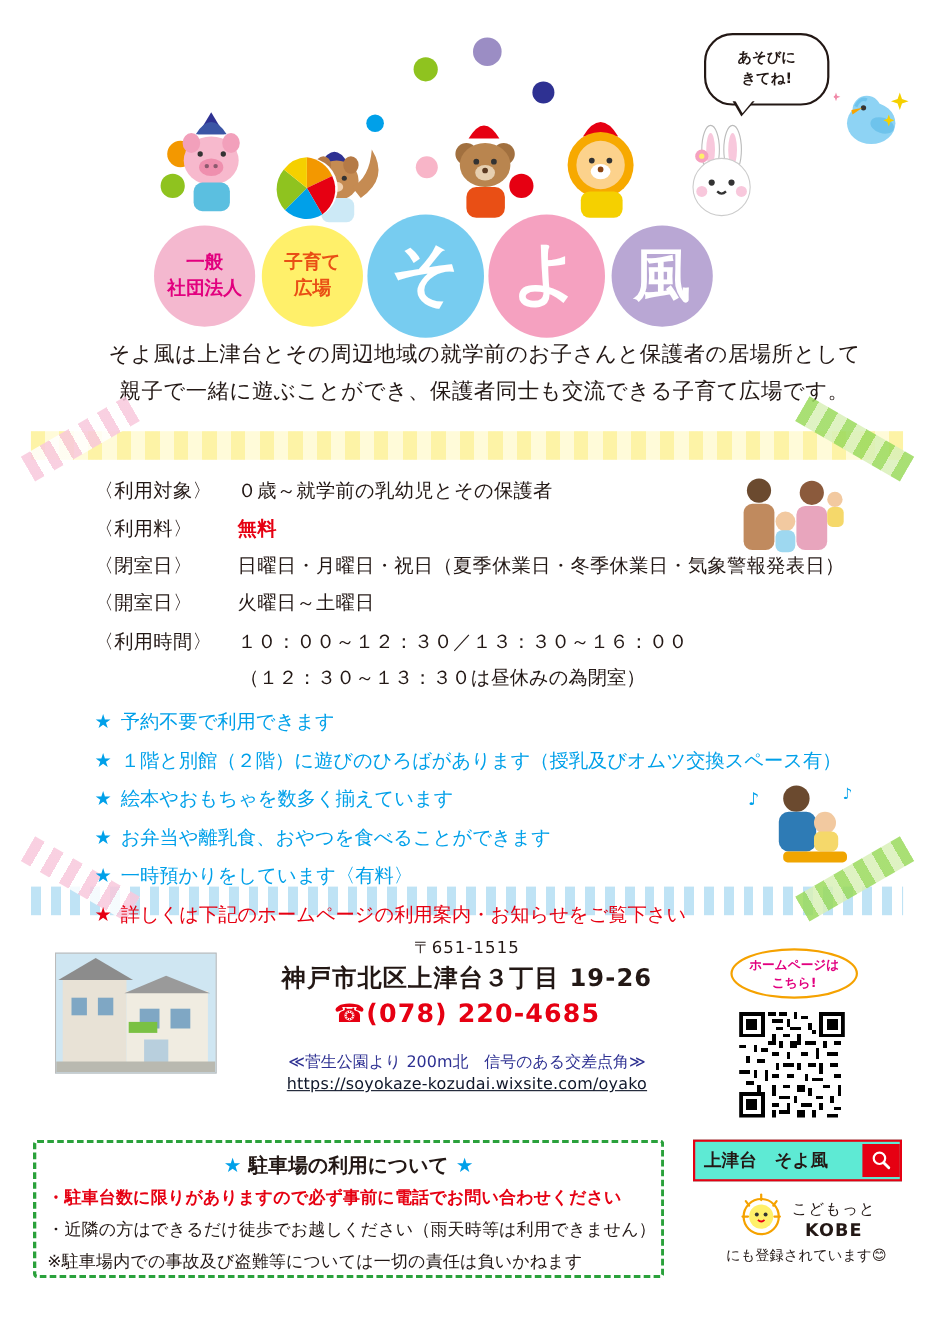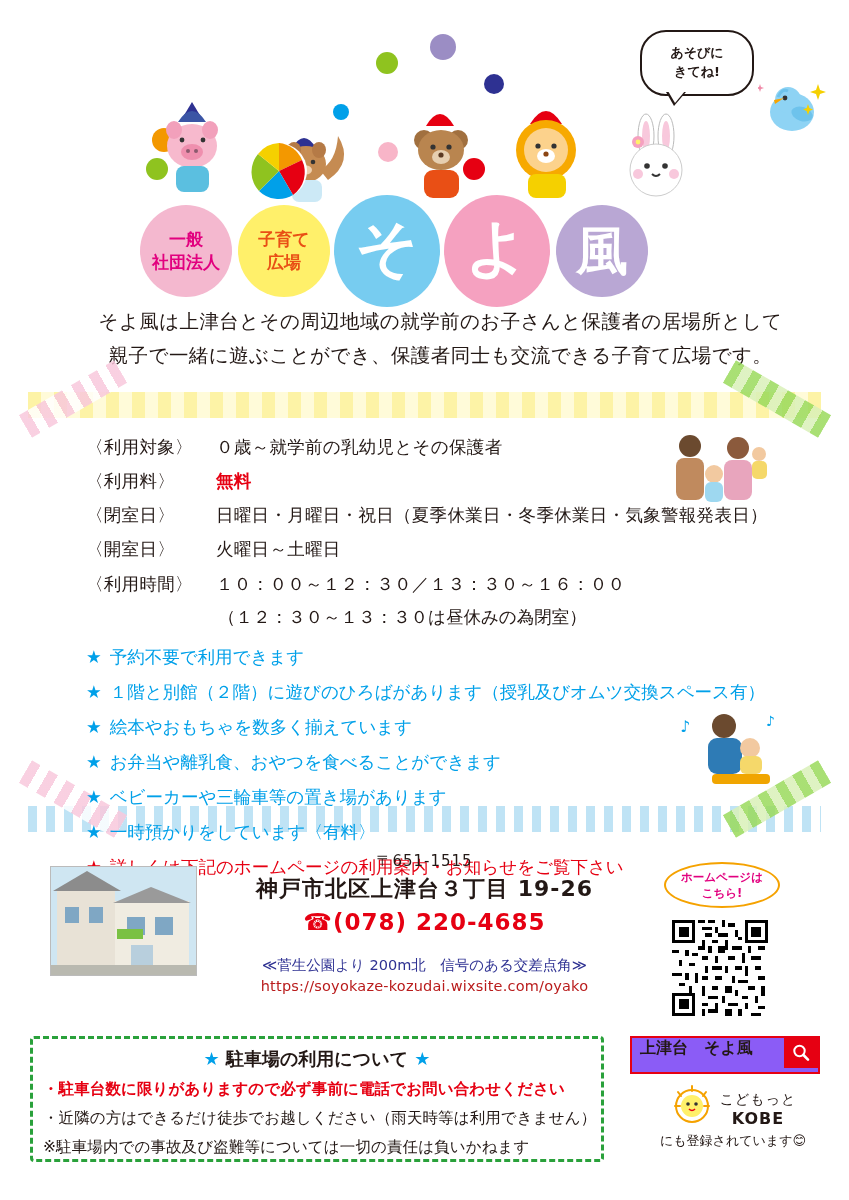--- a/index.html
+++ b/index.html
@@ -76,21 +76,21 @@
   .bitem.red{color:#e60012;}
   .bitem.red .st{color:#e60012;}
 
   
   .addr{position:absolute;left:0;top:846px;width:849px;text-align:center;}
   .addr-title{font-size:22px;font-weight:bold;letter-spacing:1px;}
   .addr-zip{font-size:15px;margin-top:6px;letter-spacing:1px;}
   .addr-line{font-size:22px;font-weight:bold;margin-top:3px;letter-spacing:1px;}
   .addr-tel{font-size:23px;font-weight:bold;color:#e60012;margin-top:5px;letter-spacing:1px;}
   .addr-note{font-size:14.5px;color:#2e3192;margin-top:21px;}
-  .addr-url{font-size:14.5px;color:#b91c1c;margin-top:3px;letter-spacing:.2px;}
+  .addr-url{font-size:14.5px;color:#0f172a;margin-top:3px;letter-spacing:.2px;text-decoration:underline;}
 
   .photo{
     position:absolute;left:50px;top:866px;width:145px;height:108px;
     border:1px solid #bbb;overflow:hidden;background:#cfe4ef;
   }
   .qr{position:absolute;left:672px;top:920px;width:96px;height:96px;}
   .hp-bubble{
     position:absolute;left:664px;top:862px;width:112px;height:42px;
     border:2px solid #f5a200;border-radius:50%/50%;background:#fff;
     display:flex;flex-direction:column;align-items:center;justify-content:center;
@@ -103,21 +103,21 @@
     border:3px dashed #2aa13b;border-radius:4px;background:#fff;
   }
   .park-title{text-align:center;font-size:18px;font-weight:bold;margin-top:8px;color:#231815;}
   .park-title .st{color:#00a0e9;}
   .park-line{font-size:15.5px;margin-top:8px;padding-left:10px;letter-spacing:.1px;}
   .park-line.red{color:#e60012;font-weight:bold;}
 
   
   .searchbox{
     position:absolute;left:630px;top:1036px;width:186px;height:34px;
-    border:2px solid #e60012;background:#8b5cf6;display:flex;align-items:flex-start;
+    border:2px solid #e60012;background:#5eead4;display:flex;align-items:center;
   }
   .searchbox .txt{flex:1;padding-left:8px;font-size:16px;font-weight:bold;}
   .searchbox .btn{
     width:34px;height:30px;background:#e60012;display:flex;align-items:center;justify-content:center;
   }
   .kobe{position:absolute;left:648px;top:1082px;width:170px;text-align:center;}
   .kobe-t1{font-size:14px;letter-spacing:1px;}
   .kobe-t2{font-size:16px;font-weight:bold;letter-spacing:1px;}
   .kobe-t3{font-size:13px;margin-top:4px;}
   .kobe-row{display:flex;align-items:flex-end;justify-content:center;gap:6px;}
@@ -302,21 +302,20 @@
       <div class="irow">
         <span class="lbl">〈利用時間〉</span><span>１０：００～１２：３０／１３：３０～１６：００</span>
       </div>
       <div class="sub">（１２：３０～１３：３０は昼休みの為閉室）</div>
 
       <div class="blist">
         <div class="bitem"><span class="st">★</span><span>予約不要で利用できます</span></div>
         <div class="bitem"><span class="st">★</span><span>１階と別館（２階）に遊びのひろばがあります（授乳及びオムツ交換スペース有）</span></div>
         <div class="bitem"><span class="st">★</span><span>絵本やおもちゃを数多く揃えています</span></div>
         <div class="bitem"><span class="st">★</span><span>お弁当や離乳食、おやつを食べることができます</span></div>
-        <div class="bitem"><span class="st">★</span><span>ベビーカーや三輪車等の置き場があります</span></div>
         <div class="bitem"><span class="st">★</span><span>一時預かりをしています〈有料〉</span></div>
         <div class="bitem red"><span class="st">★</span><span>詳しくは下記のホームページの利用案内・お知らせをご覧下さい</span></div>
       </div>
     </div>
   </div>
 
   <div class="photo">
     <svg width="145" height="108" viewBox="0 0 145 108">
       <rect width="145" height="108" fill="#cfe6f2"></rect>
       <rect x="6" y="22" width="58" height="80" fill="#e8e2d6"></rect>

